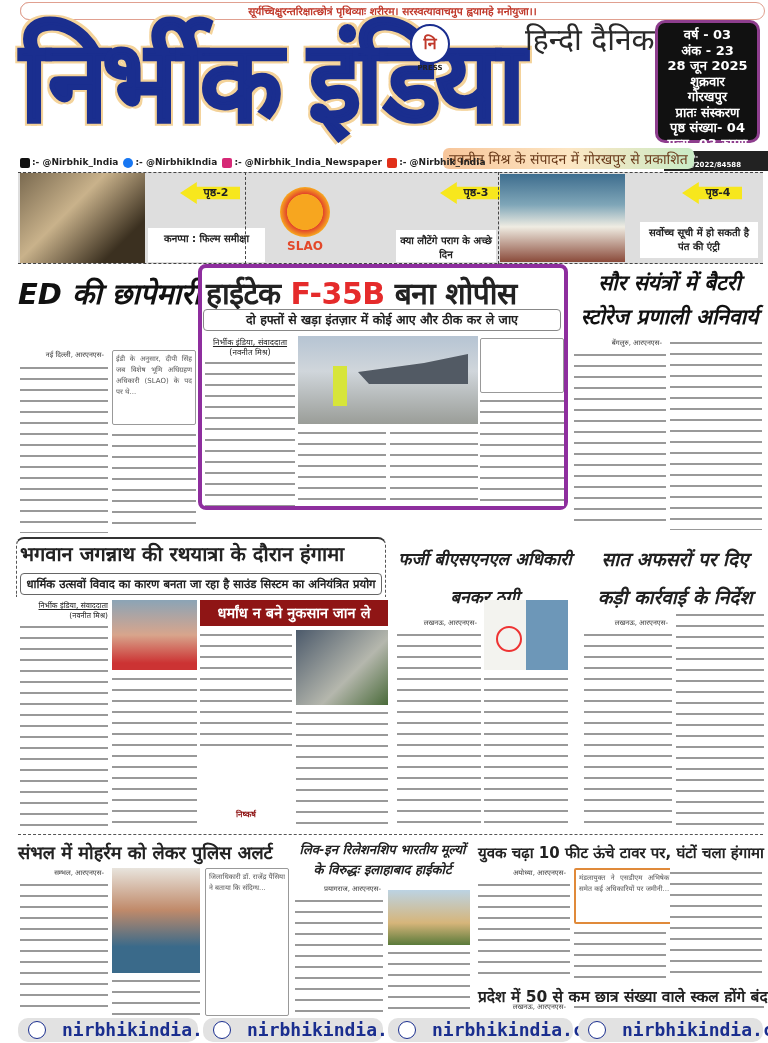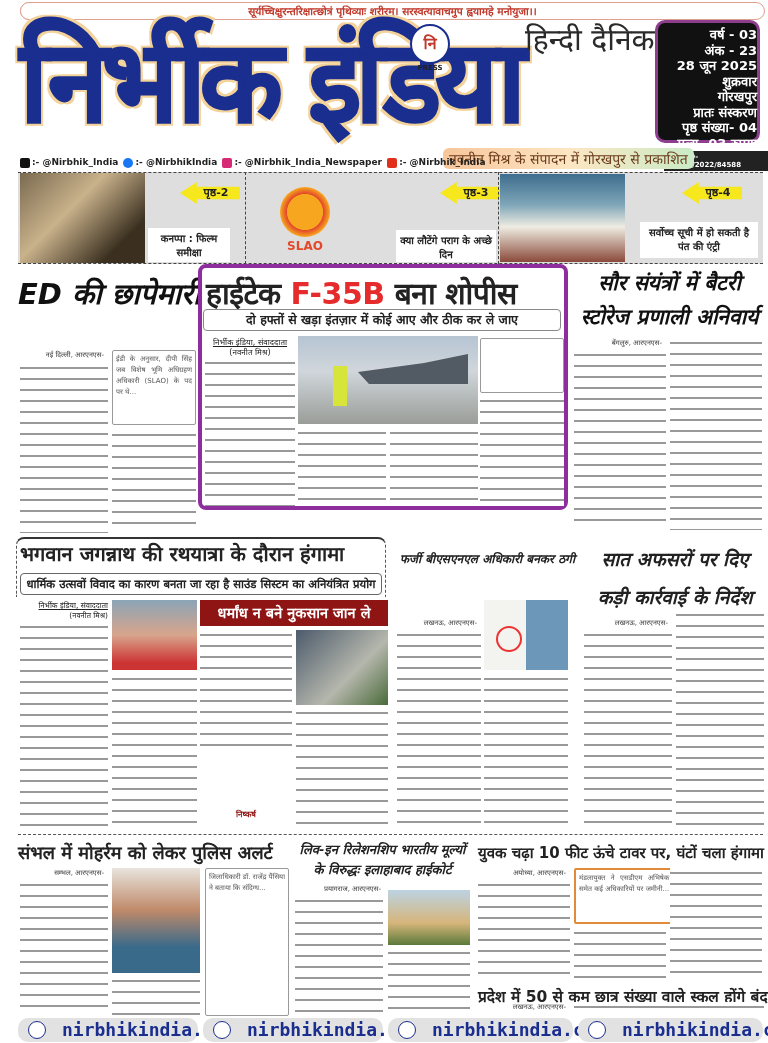--- a/index.html
+++ b/index.html
@@ -4,21 +4,21 @@
 <style>
 *{box-sizing:border-box;margin:0;padding:0}
 body{width:768px;height:1043px;background:#fff;font-family:"DejaVu Sans",sans-serif;color:#222;overflow:hidden;position:relative}
 .abs{position:absolute}
 .motto{left:20px;top:2px;width:348px;height:18px;border:1px solid #e0a090;border-radius:10px;background:#fff;}
 .motto span{position:absolute;right:0;top:0;left:0;text-align:right;color:#c0392b;font-size:11px;font-weight:bold;line-height:18px;white-space:nowrap;padding-right:0px}
 .mast{left:20px;top:28px;font-family:"DejaVu Sans",sans-serif;font-weight:900;font-size:108px;color:#1a2e8f;letter-spacing:-6px;line-height:108px;-webkit-text-stroke:2px #1a2e8f;text-shadow:3px 3px 0 #f4d39a,-3px -3px 0 #f4d39a,3px -3px 0 #f4d39a,-3px 3px 0 #f4d39a;white-space:nowrap;transform:scaleY(1.05)}
 .hindi-dainik{left:525px;top:18px;font-size:30px;color:#2a2a2a;font-weight:normal}
 .logo{left:410px;top:24px;width:40px;height:40px;border-radius:50%;border:2px solid #1a2e8f;background:#fff;text-align:center;font-size:16px;line-height:36px;color:#c0392b;font-weight:bold}
 .press{left:410px;top:64px;font-size:7px;font-weight:bold;width:40px;text-align:center}
-.infobox{left:655px;top:20px;width:105px;height:123px;background:#111;border:3px solid #8e3e8e;border-radius:10px;color:#fff;text-align:right;font-size:13px;font-weight:bold;line-height:15.5px;padding-top:4px}
+.infobox{left:655px;top:20px;width:105px;height:123px;background:#111;border:3px solid #8e3e8e;border-radius:10px;color:#fff;text-align:center;font-size:13px;font-weight:bold;line-height:15.5px;padding-top:4px}
 .rni{left:664px;top:151px;background:#222;color:#fff;font-size:7px;padding:2px 3px;font-weight:bold}
 .editor{left:443px;top:148px;font-size:14px;color:#6a3a1a;background:linear-gradient(90deg,#f7c59a,#fde6c3,#c9ebc6);padding:1px 6px;border-radius:6px}
 .social{left:18px;top:157px;font-size:9px;font-weight:bold;color:#222;white-space:nowrap;border-bottom:1px solid #555;padding-bottom:11px}
 .social .ic{display:inline-block;width:10px;height:10px;vertical-align:middle;margin:0 2px;border-radius:2px}
 .promo{left:18px;top:172px;width:745px;height:92px;border-top:1px dashed #444;border-bottom:1px dashed #444;background:#dedede}
 .pimg{top:0;height:90px;background:linear-gradient(135deg,#7a6a50,#c9b28b 40%,#3b3020 80%)}
 .arrow{width:60px;height:22px;background:#f7e71d;clip-path:polygon(0 50%,28% 0,28% 22%,100% 22%,100% 78%,28% 78%,28% 100%);text-align:center;font-size:11px;font-weight:bold;line-height:22px;padding-left:12px}
 .cap{background:#fff;font-size:10px;font-weight:bold;text-align:center;line-height:14px;padding:4px 2px}
 .parag{left:245px;top:182px;width:120px;height:80px;text-align:center}
 .sun{width:50px;height:50px;margin:5px auto 0;border-radius:50%;background:radial-gradient(#f7a61f 50%,#e3482a 52%,#f7a61f 70%);}
@@ -29,21 +29,21 @@
 .sub-f35{left:203px;top:309px;width:358px;height:22px;border:1px solid #888;border-radius:4px;text-align:center;font-size:12.5px;font-weight:bold;line-height:20px}
 .nh{left:18px;top:270px;font-size:29px;font-weight:bold;font-style:italic;line-height:48px;color:#111;white-space:nowrap}
 .solar{left:572px;top:266px;font-size:21px;font-weight:bold;font-style:italic;line-height:34px;color:#111;text-align:center;width:195px}
 .text{font-size:7px;line-height:11px;color:#555;text-align:justify;overflow:hidden}
 .lines{background:repeating-linear-gradient(#fff 0,#fff 4px,#999 4px,#999 6px,#fff 6px,#fff 11px)}
 .quote{border:1px solid #999;border-radius:2px;padding:3px}
 .jag-box{left:16px;top:537px;width:370px;height:60px;border-top:2px solid #333;border-left:1px dashed #555;border-right:1px dashed #555;border-radius:8px 8px 0 0}
 .jag-h{left:20px;top:540px;font-size:20px;font-weight:900;white-space:nowrap;color:#222}
 .jag-sub{left:20px;top:573px;width:362px;height:22px;border:1px solid #666;border-radius:4px;font-size:11.5px;font-weight:bold;line-height:20px;text-align:center;white-space:nowrap}
 .dharm{left:200px;top:600px;width:188px;height:26px;background:#8f1515;color:#fff;font-size:14.5px;font-weight:bold;line-height:26px;text-align:center;white-space:nowrap}
-.farji{left:395px;top:540px;width:180px;font-size:12px;font-style:italic;font-weight:bold;line-height:38px;text-align:right}
+.farji{left:395px;top:540px;width:180px;font-size:17px;font-style:italic;font-weight:bold;line-height:38px;text-align:center}
 .saat{left:585px;top:540px;width:180px;font-size:19px;font-style:italic;font-weight:bold;line-height:38px;text-align:center}
 .sambhal{left:18px;top:840px;font-size:18px;font-weight:900;white-space:nowrap}
 .live{left:295px;top:840px;width:175px;font-size:13px;font-style:italic;font-weight:bold;text-align:center;line-height:20px}
 .yuvak{left:478px;top:842px;font-size:15px;font-weight:900;white-space:nowrap}
 .pradesh{left:478px;top:985px;font-size:15.5px;font-weight:900;white-space:nowrap}
 .foot{top:1018px;height:24px;background:#e2e2e2;border-radius:10px;font-size:18px;font-weight:bold;color:#1a2e8f;line-height:24px;padding-left:44px;white-space:nowrap;font-family:"DejaVu Sans Mono",monospace}
 .foot .fl{position:absolute;left:10px;top:3px;width:18px;height:18px;border-radius:50%;border:1px solid #1a2e8f;background:#fff}
 .dateline{font-size:7px;text-align:right;color:#333;padding-right:4px}
 </style>
 </head>
@@ -77,21 +77,21 @@
 <div class="abs social">
   <span class="ic" style="background:#111"></span><span>:- @Nirbhik_India</span>
   <span class="ic" style="background:#1877f2;border-radius:50%"></span><span>:- @NirbhikIndia</span>
   <span class="ic" style="background:#d62976"></span><span>:- @Nirbhik_India_Newspaper</span>
   <span class="ic" style="background:#e1301a"></span><span>:- @Nirbhik_India</span>
 </div>
 
 <div class="abs promo"></div>
 <div class="abs pimg" style="left:20px;top:173px;width:125px;height:90px"></div>
 <div class="abs arrow" style="left:180px;top:182px"><span>पृष्ठ-2</span></div>
-<div class="abs cap" style="left:148px;top:228px;width:82px;height:34px">कनप्पा : फिल्म समीक्षा</div>
+<div class="abs cap" style="left:148px;top:228px;width:117px;height:34px">कनप्पा : फिल्म समीक्षा</div>
 <div class="abs dash-v" style="left:245px;top:172px;height:92px"></div>
 <div class="abs parag">
   <div class="sun"></div>
   <div style="color:#e3482a;font-size:12px;font-weight:bold;margin-top:2px">SLAO</div>
 </div>
 <div class="abs arrow" style="left:440px;top:182px"><span>पृष्ठ-3</span></div>
 <div class="abs cap" style="left:396px;top:230px;width:100px;height:32px">क्या लौटेंगे पराग के अच्छे दिन</div>
 <div class="abs dash-v" style="left:498px;top:172px;height:92px"></div>
 <div class="abs" style="left:500px;top:174px;width:125px;height:88px;background:linear-gradient(180deg,#3e6d8e,#7fa6b8 35%,#efece2 60%,#8a4a3a)"></div>
 <div class="abs arrow" style="left:682px;top:182px"><span>पृष्ठ-4</span></div>

